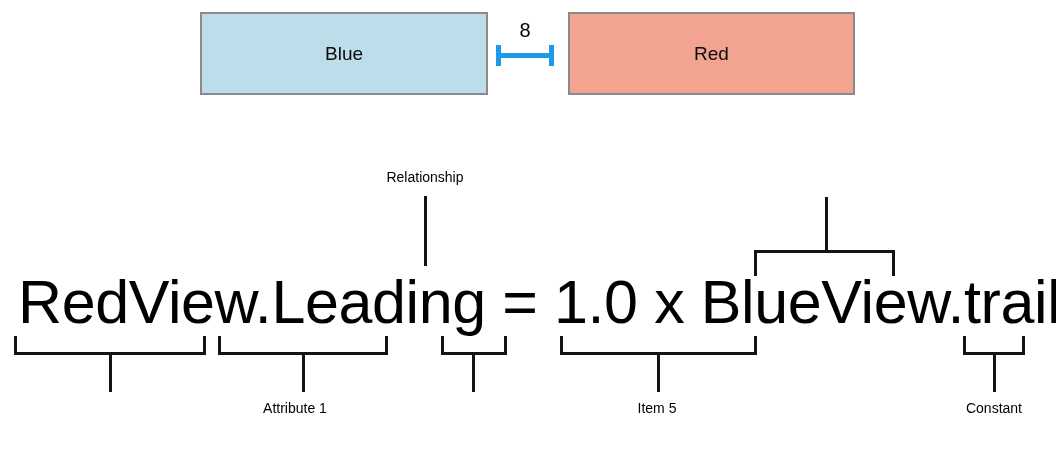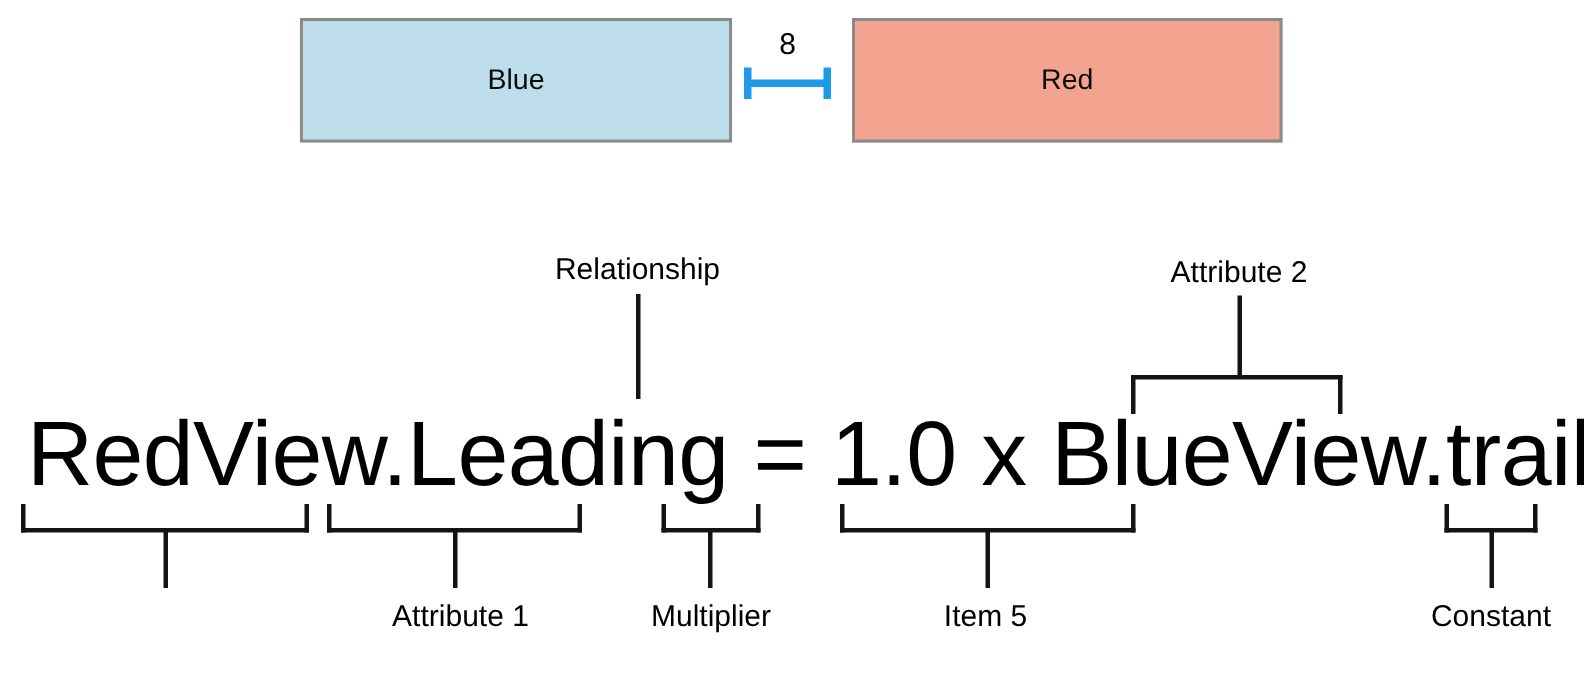--- a/index.html
+++ b/index.html
@@ -96,21 +96,21 @@
     font-size: 61px;
     line-height: 66px;
     letter-spacing: -0.4px;
     white-space: nowrap;
     color: #000000;
   }
 
   
   .anno-label {
     position: absolute;
-    font-size: 20px;
+    font-size: 14px;
     line-height: 1;
     text-align: center;
     color: #000000;
     white-space: nowrap;
   }
 
   
   .bracket {
     position: absolute;
   }
@@ -169,21 +169,20 @@
   <div id="spacing-marker">
     <div class="dim-label">8</div>
     <div class="dim-cap left"></div>
     <div class="dim-line"></div>
     <div class="dim-cap right"></div>
   </div>
 
   <div class="anno-label" style="left:340px; top:170px; width:170px;">Relationship</div>
   <div class="stem" style="left:424px; top:196px; height:70px;"></div>
 
-  <div class="anno-label" style="left:741px; top:172px; width:170px;">Attribute 2</div>
   <div class="stem" style="left:825px; top:197px; height:54px;"></div>
   <div class="bracket up" style="left:754px; top:250px; width:141px; height:26px;">
     <div class="bar rail" style="width:141px;"></div>
     <div class="bar tick l"></div>
     <div class="bar tick r"></div>
   </div>
 
   <div id="equation">RedView.Leading = 1.0 x BlueView.trailing + 8.0</div>
 
   <div class="bracket down" style="left:14px; top:336px; width:192px; height:19px;">
@@ -192,29 +191,28 @@
     <div class="bar tick r"></div>
   </div>
   <div class="stem" style="left:109px; top:354px; height:38px;"></div>
 
   <div class="bracket down" style="left:218px; top:336px; width:170px; height:19px;">
     <div class="bar rail" style="width:170px;"></div>
     <div class="bar tick l"></div>
     <div class="bar tick r"></div>
   </div>
   <div class="stem" style="left:302px; top:354px; height:38px;"></div>
-  <div class="anno-label" style="left:222px; top:401px; width:170px;">Attribute 1</div>
+  <div class="anno-label" style="left:210px; top:401px; width:170px;">Attribute 1</div>
 
   <div class="bracket down" style="left:441px; top:336px; width:66px; height:19px;">
     <div class="bar rail" style="width:66px;"></div>
     <div class="bar tick l"></div>
     <div class="bar tick r"></div>
   </div>
   <div class="stem" style="left:472px; top:354px; height:38px;"></div>
-  <div class="anno-label" style="left:389px; top:401px; width:170px;">Multiplier</div>
 
   <div class="bracket down" style="left:560px; top:336px; width:197px; height:19px;">
     <div class="bar rail" style="width:197px;"></div>
     <div class="bar tick l"></div>
     <div class="bar tick r"></div>
   </div>
   <div class="stem" style="left:657px; top:354px; height:38px;"></div>
   <div class="anno-label" style="left:572px; top:401px; width:170px;">Item 5</div>
 
   <div class="bracket down" style="left:963px; top:336px; width:62px; height:19px;">

